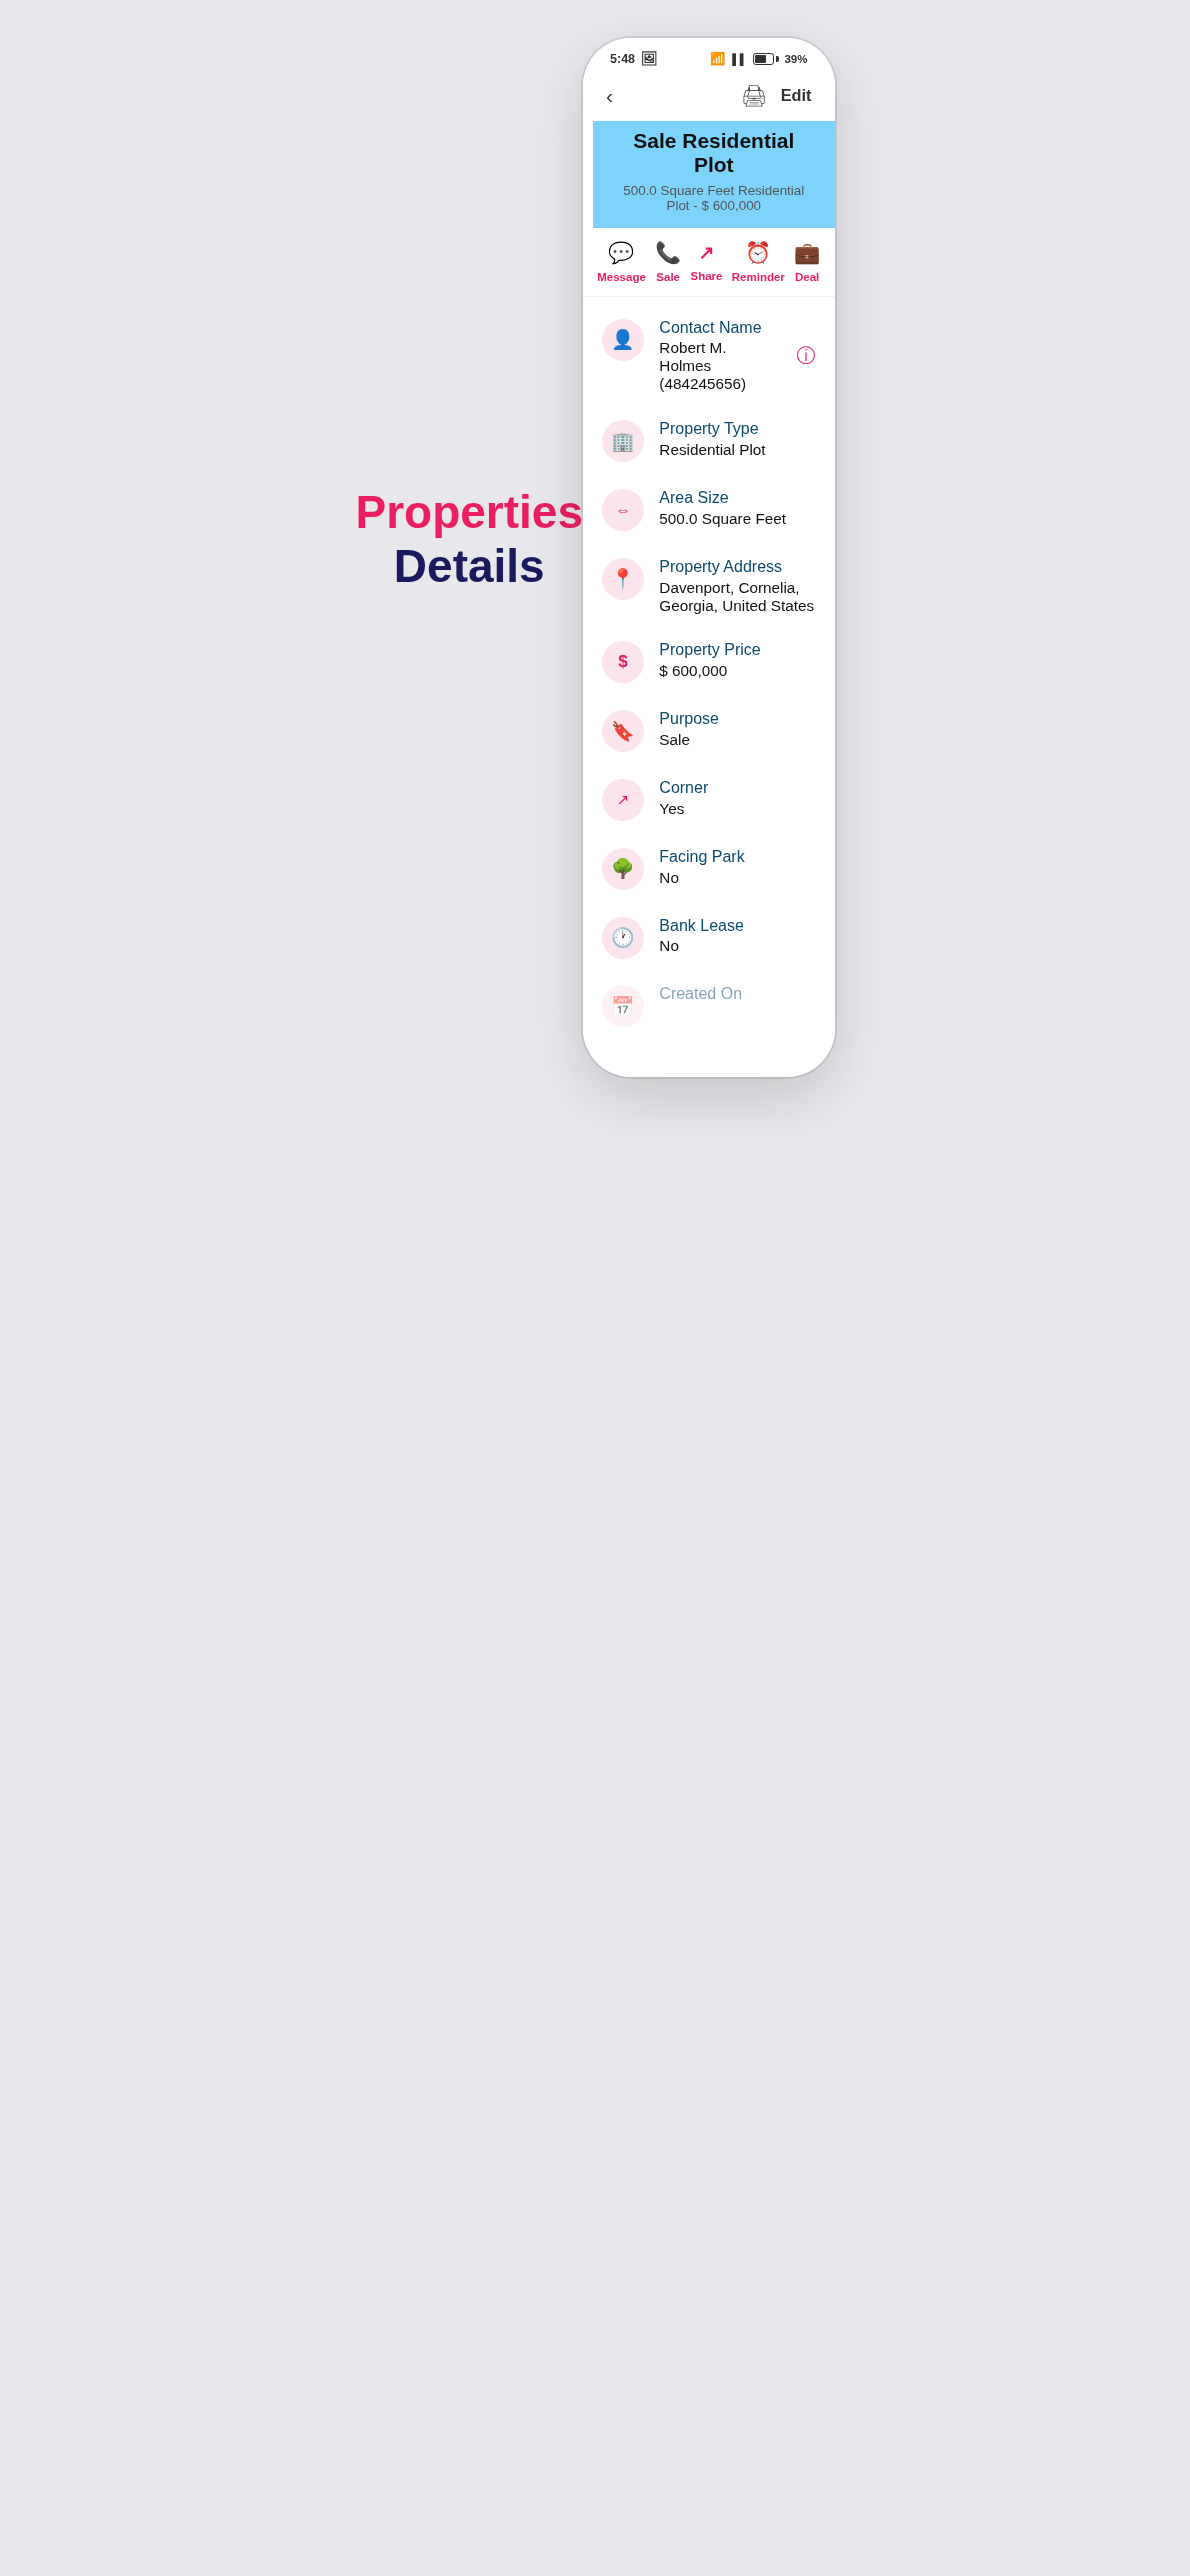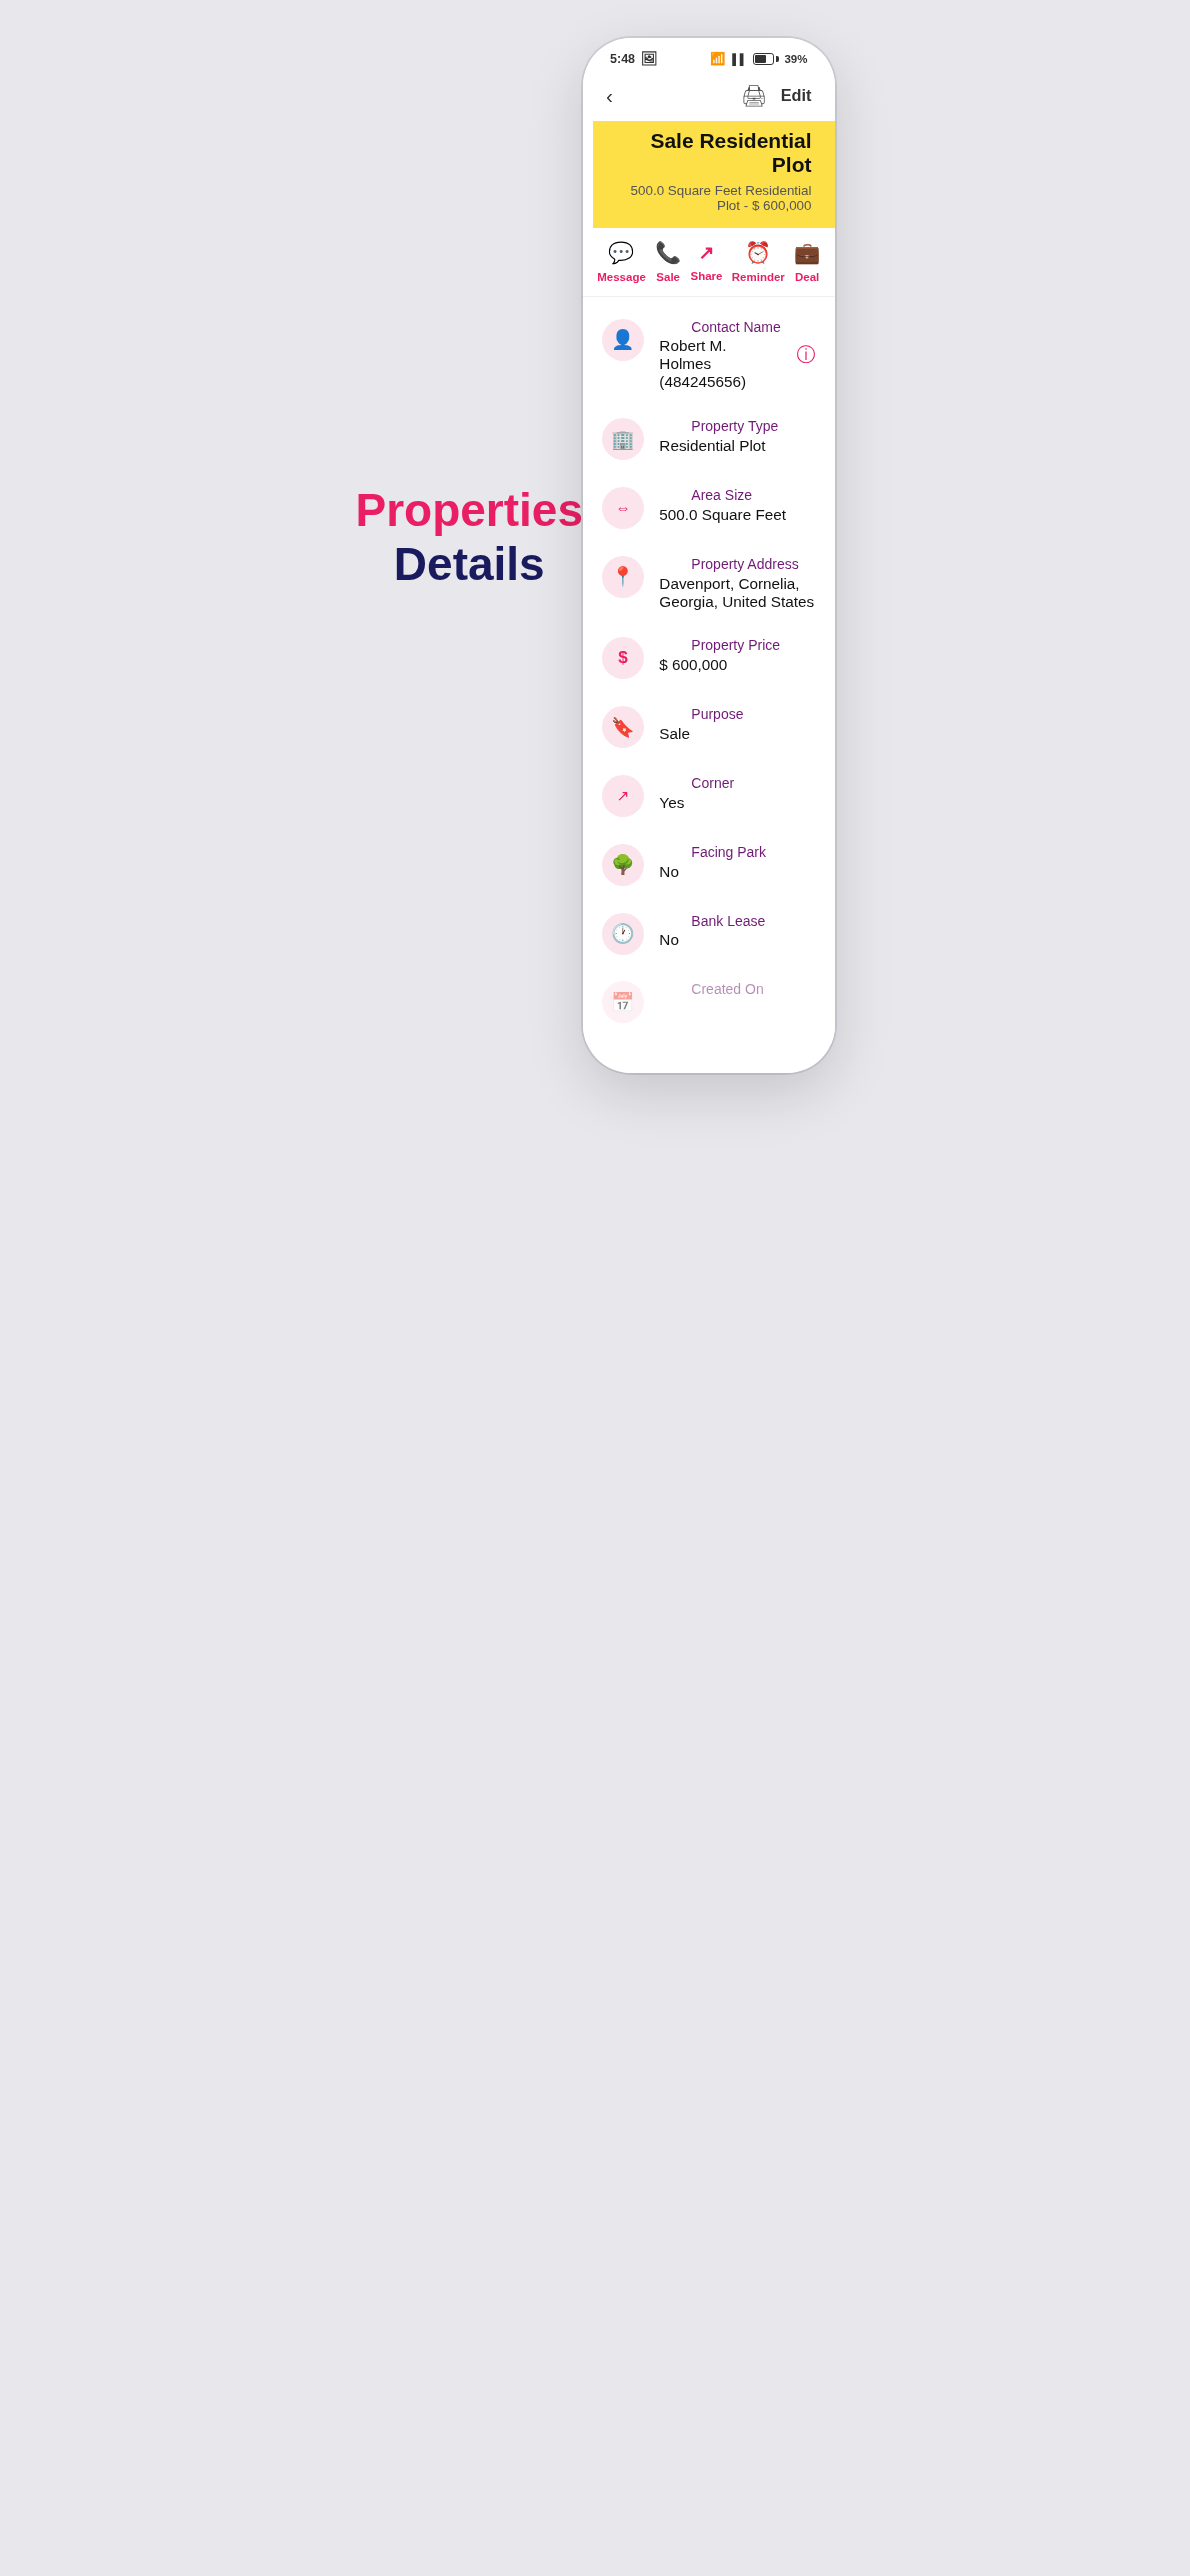--- a/index.html
+++ b/index.html
@@ -94,23 +94,23 @@
     .edit-btn {
       font-size: 16.3px;
       color: #333;
       font-weight: 700;
       cursor: pointer;
       background: none;
       border: none;
     }
 
     .property-header {
-      text-align: right;
+      text-align: center;
       padding: 7.7px 23px 15.3px;
-      background: #fde047;
+      background: #7dd3fc;
       margin-left: 10px;
     }
 
     .property-title {
       font-size: 21px;
       font-weight: 800;
       color: #111;
       margin-bottom: 5.8px;
     }
 
@@ -172,24 +172,23 @@
     .detail-icon {
       font-size: 19px;
       color: #e91e63;
     }
 
     .detail-content {
       flex: 1;
     }
 
     .detail-label {
-      font-size: 14px;
-      color: #701a75;
+      font-size: 16px;
+      color: #0c4a6e;
       margin-bottom: 2.9px;
-      margin-left: 32px;
     }
 
     .detail-value {
       font-size: 15.3px;
       color: #111;
       font-weight: 500;
     }
 
     .info-btn {
       color: #e91e63;

